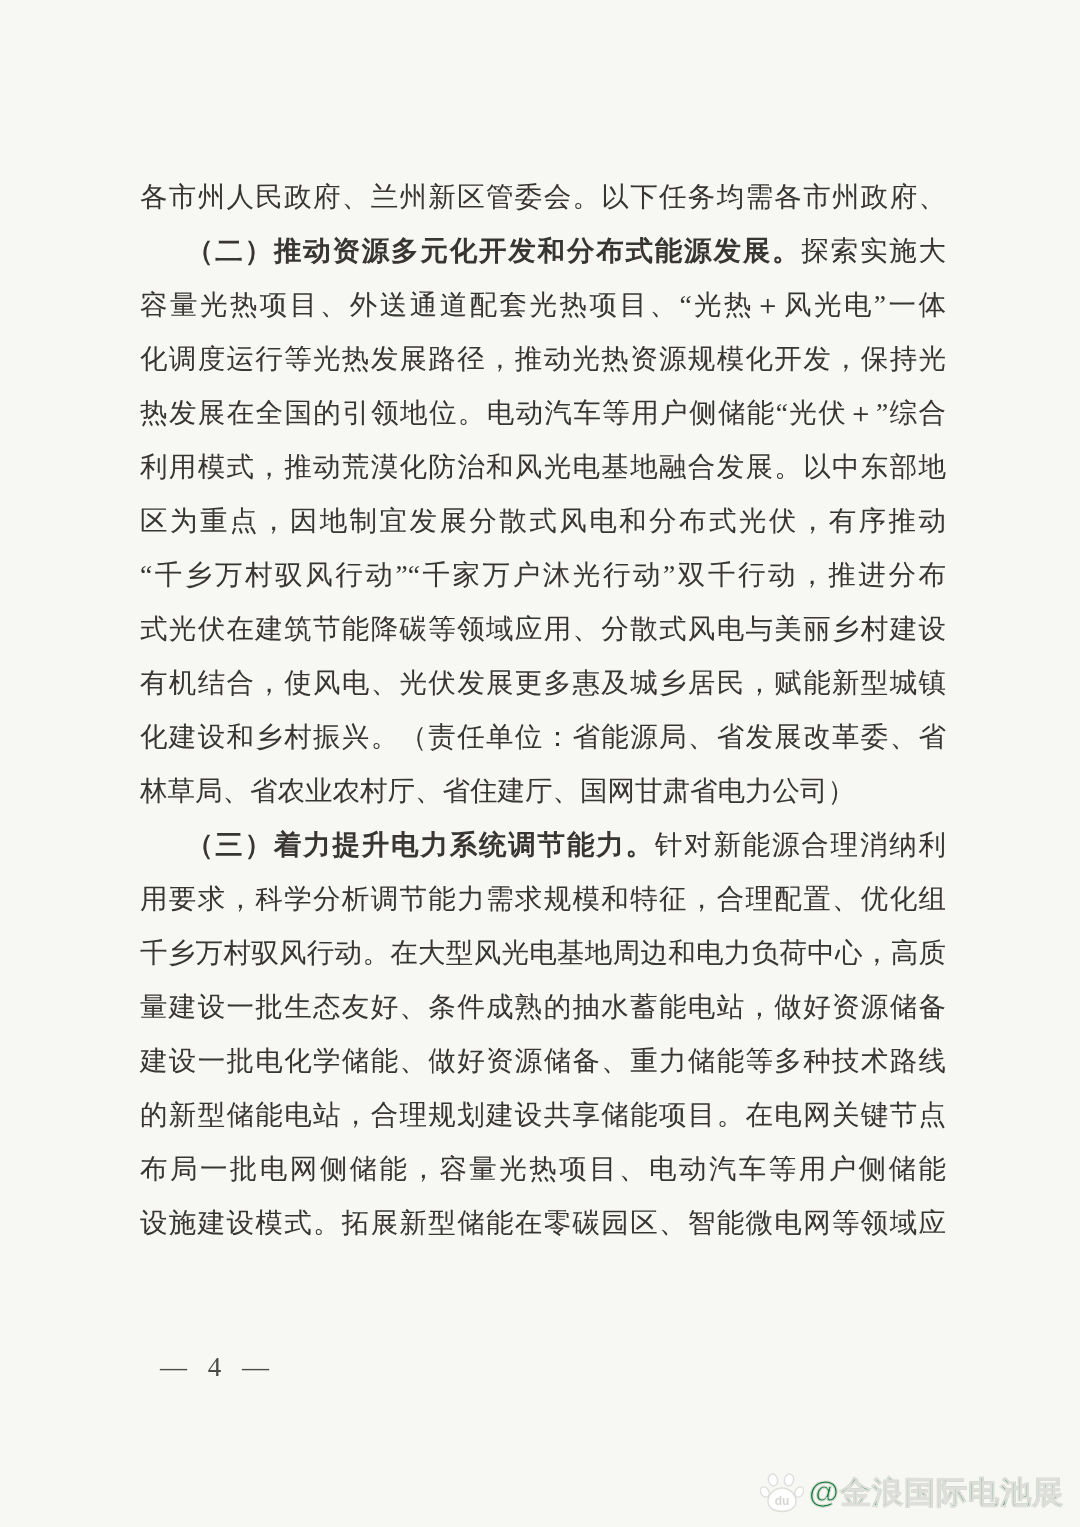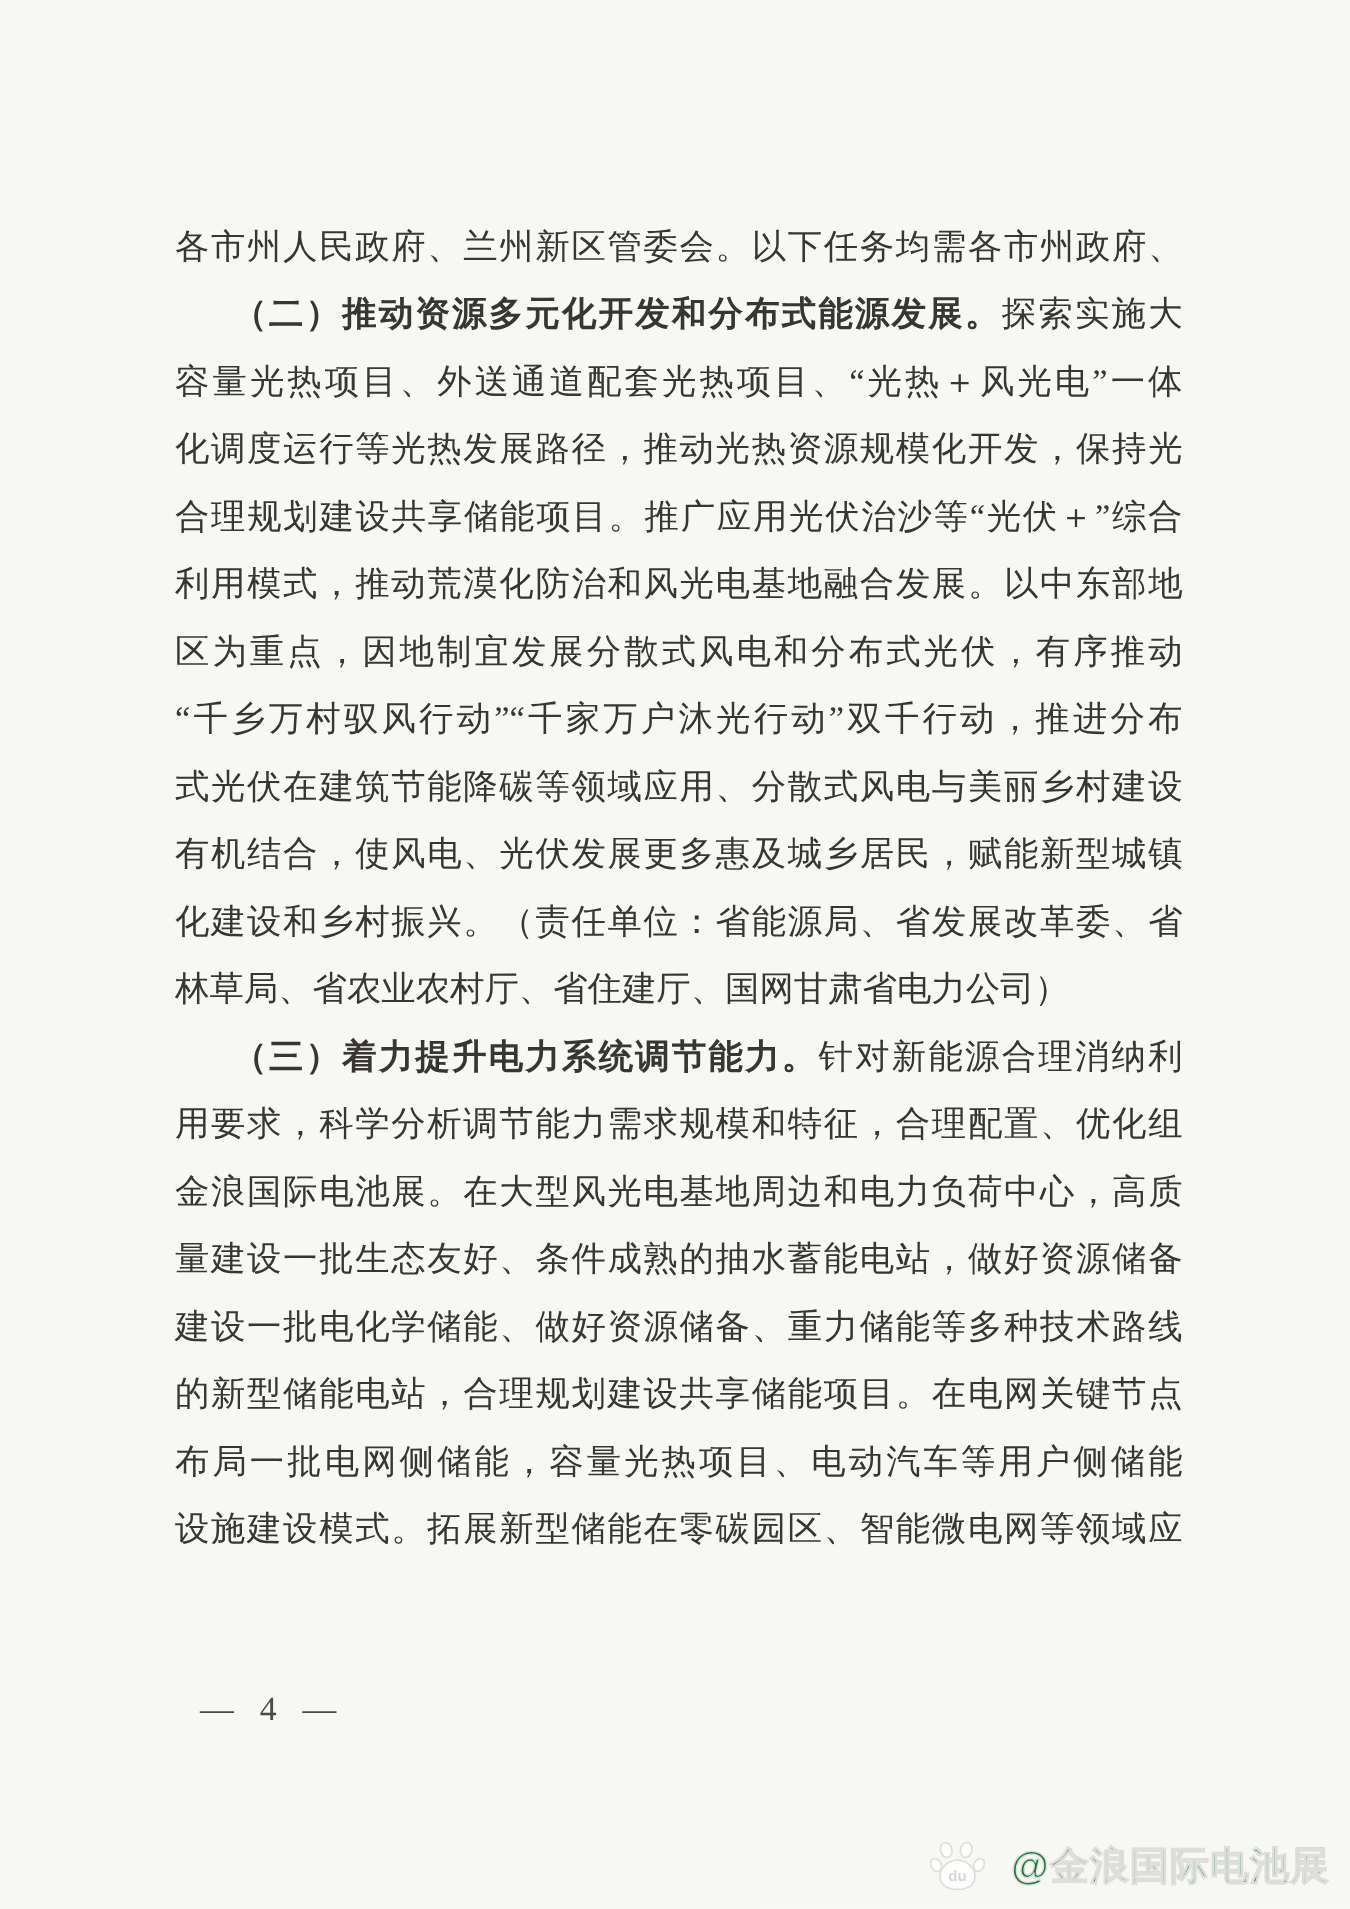--- a/index.html
+++ b/index.html
@@ -46,21 +46,21 @@
     font-size: 27px;
     color: #4b4a47;
     letter-spacing: 7px;
   }
   .watermark {
     position: absolute;
     right: 16px;
     top: 1472px;
     display: flex;
     align-items: flex-end;
-    gap: 21px;
+    gap: 5px;
   }
   .watermark-text {
     font-family: "Liberation Sans", "DejaVu Sans", sans-serif;
     font-size: 31px;
     font-weight: bold;
     color: #15803d;
     -webkit-text-stroke: 1px #dededa;
     text-shadow: 0 0 1px #e3e3df;
     letter-spacing: 1px;
   }
@@ -75,32 +75,32 @@
 
 <div class="page">
 
   <div class="text-block">
 
     <div class="line">各市州人民政府、兰州新区管委会。以下任务均需各市州政府、</div>
 
     <div class="line indent"><span class="lead-bold">（二）推动资源多元化开发和分布式能源发展。</span><span>探索实施大</span></div>
     <div class="line">容量光热项目、外送通道配套光热项目、“光热＋风光电”一体</div>
     <div class="line">化调度运行等光热发展路径，推动光热资源规模化开发，保持光</div>
-    <div class="line">合理规划建设共享储能项目。推广应用光伏治沙等“光伏＋”综合</div>
+    <div class="line">热发展在全国的引领地位。电动汽车等用户侧储能“光伏＋”综合</div>
     <div class="line">利用模式，推动荒漠化防治和风光电基地融合发展。以中东部地</div>
     <div class="line">区为重点，因地制宜发展分散式风电和分布式光伏，有序推动</div>
     <div class="line">“千乡万村驭风行动”“千家万户沐光行动”双千行动，推进分布</div>
     <div class="line">式光伏在建筑节能降碳等领域应用、分散式风电与美丽乡村建设</div>
     <div class="line">有机结合，使风电、光伏发展更多惠及城乡居民，赋能新型城镇</div>
     <div class="line">化建设和乡村振兴。（责任单位：省能源局、省发展改革委、省</div>
     <div class="line para-last">林草局、省农业农村厅、省住建厅、国网甘肃省电力公司）</div>
 
     <div class="line indent"><span class="lead-bold">（三）着力提升电力系统调节能力。</span><span>针对新能源合理消纳利</span></div>
     <div class="line">用要求，科学分析调节能力需求规模和特征，合理配置、优化组</div>
-    <div class="line">金浪国际电池展。在大型风光电基地周边和电力负荷中心，高质</div>
+    <div class="line">千乡万村驭风行动。在大型风光电基地周边和电力负荷中心，高质</div>
     <div class="line">量建设一批生态友好、条件成熟的抽水蓄能电站，做好资源储备</div>
     <div class="line">建设一批电化学储能、做好资源储备、重力储能等多种技术路线</div>
     <div class="line">的新型储能电站，合理规划建设共享储能项目。在电网关键节点</div>
     <div class="line">布局一批电网侧储能，容量光热项目、电动汽车等用户侧储能</div>
     <div class="line">设施建设模式。拓展新型储能在零碳园区、智能微电网等领域应</div>
   </div>
 
   <div class="page-number">— 4 —</div>
 
   <div class="watermark">

